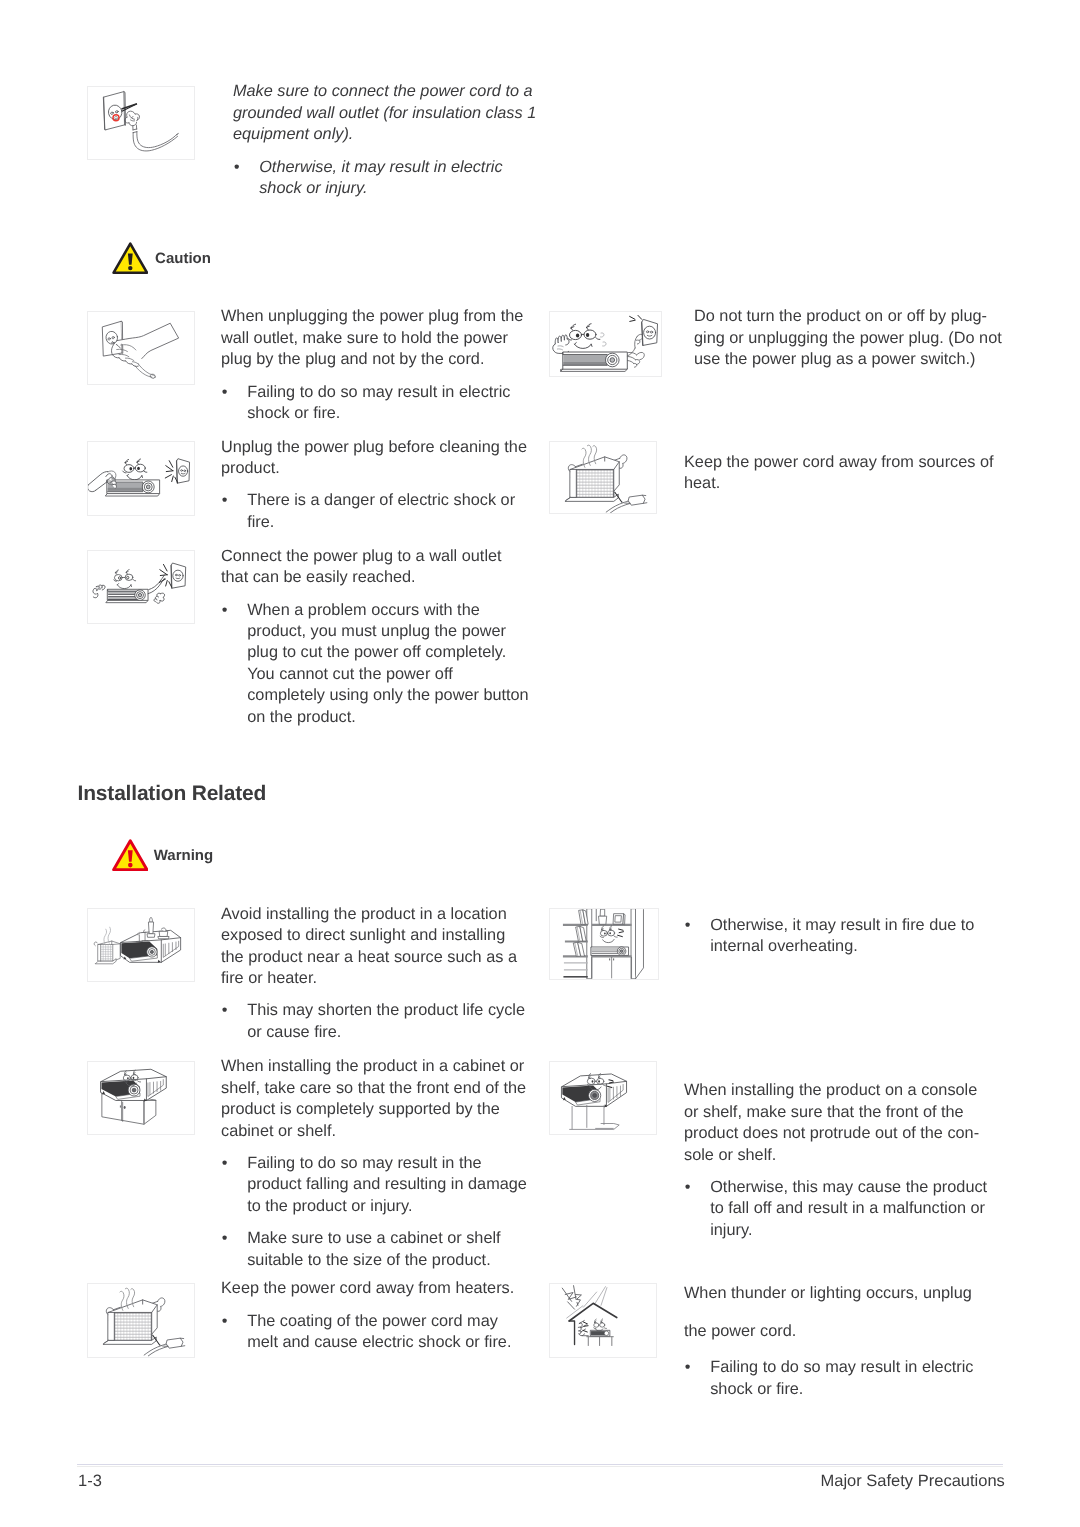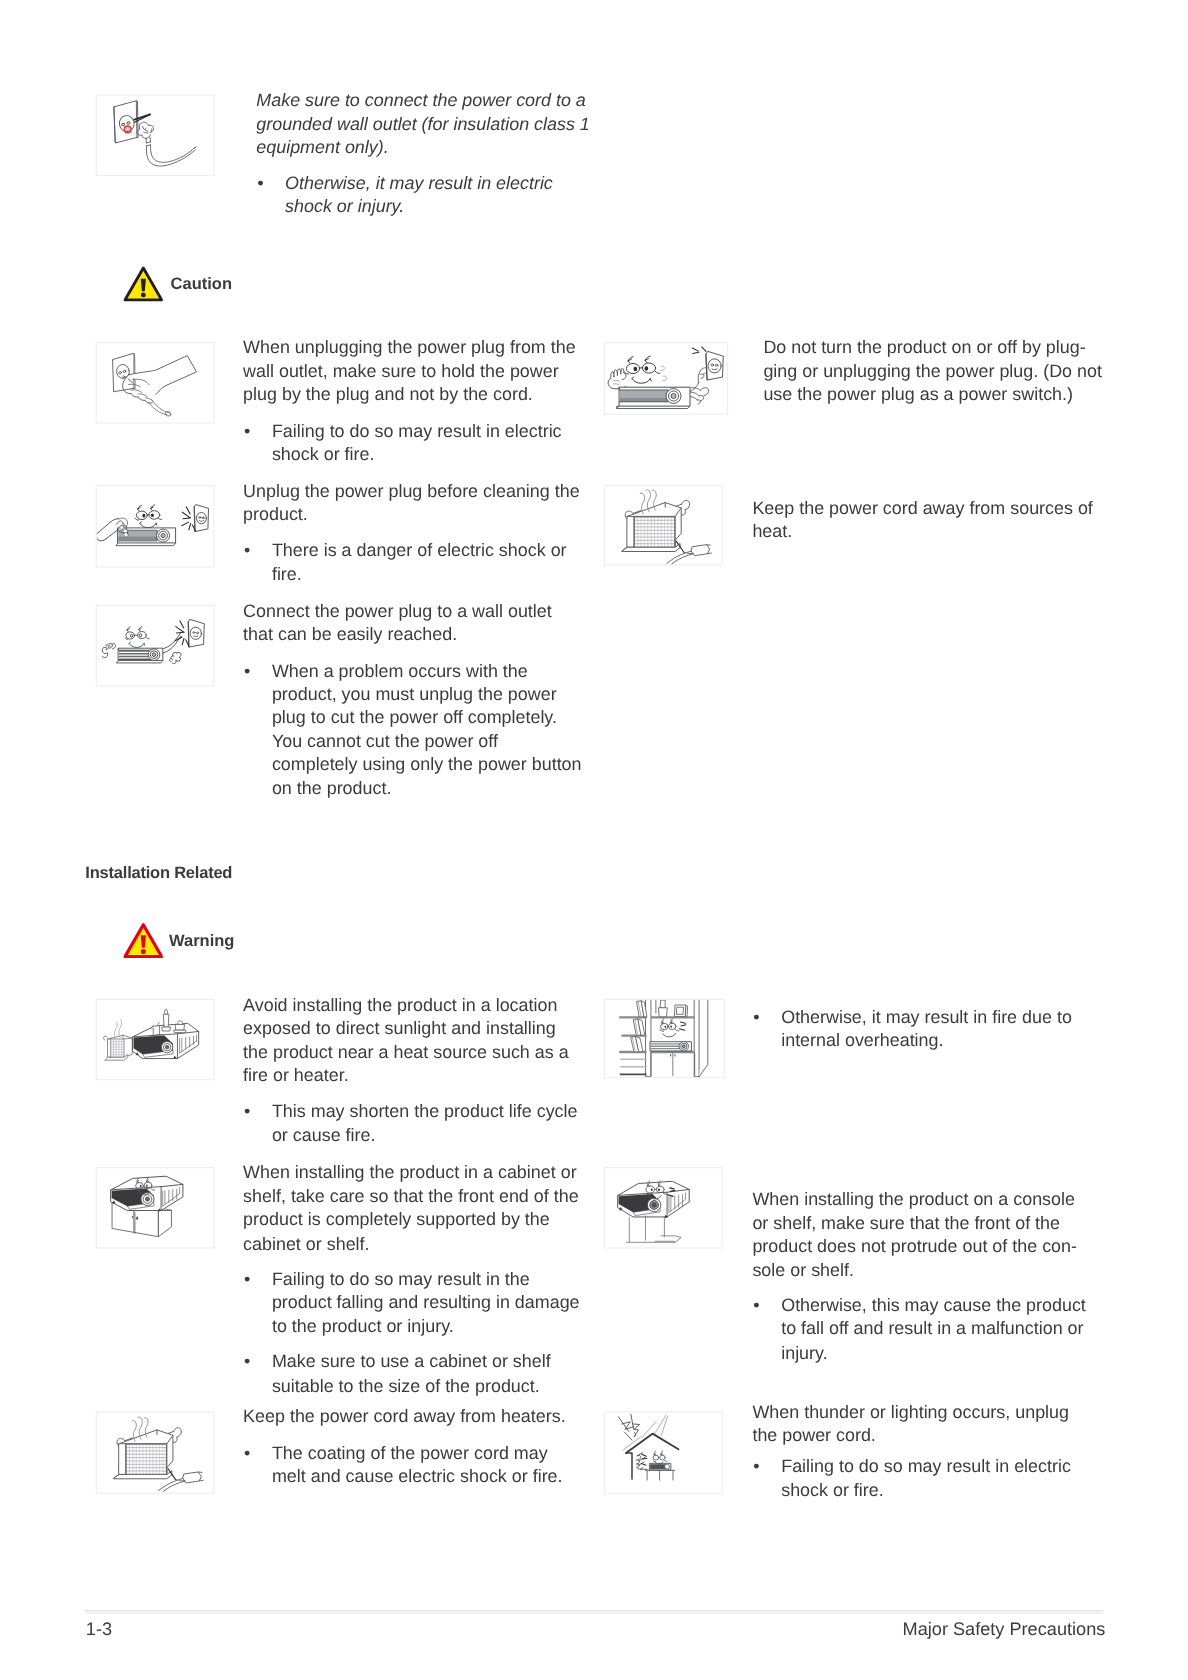--- a/index.html
+++ b/index.html
@@ -7,21 +7,21 @@
   body{width:1080px;height:1527px;font-family:"Liberation Sans",sans-serif;color:#3b3b3d;position:relative;overflow:hidden;-webkit-font-smoothing:antialiased;text-rendering:geometricPrecision;}
   .page{position:absolute;left:0;top:0;width:1080px;height:1527px;}
   .row{position:absolute;}
   .thumb{box-sizing:border-box;border:1px solid #ededee;background:#fff;overflow:hidden;display:flex;align-items:center;justify-content:center;}
   .thumb svg{display:block;}
   .tblock{position:absolute;}
   .para{margin:0;font-size:16.3px;line-height:21.40px;}
   .bul{position:relative;font-size:16.3px;line-height:21.40px;margin-top:11px;}
   .bul .dot{position:absolute;left:0.8px;top:0;}
   .bul .bt{display:block;margin-left:26.2px;width:283px;}
-  h2.sec{position:absolute;margin:0;font-size:15px;font-weight:bold;letter-spacing:-0.2px;line-height:22px;}
+  h2.sec{position:absolute;margin:0;font-size:21px;font-weight:bold;letter-spacing:-0.2px;line-height:22px;}
   .alert{position:absolute;}
   .alert .tri{display:block;}
   .alert .lbl{position:absolute;font-size:15px;font-weight:bold;letter-spacing:0;white-space:nowrap;}
   .footer-rule{position:absolute;left:76.7px;top:1464.3px;width:926.5px;height:1.2px;background:#d9d9e8;}
   .footer-rule2{position:absolute;left:76.7px;top:1465.5px;width:926.5px;height:1.2px;background:#ebebeb;}
   .fl{position:absolute;left:78.0px;top:1472.2px;font-size:16.5px;}
   .fr{position:absolute;left:820.5px;top:1472.2px;font-size:16.5px;}
 </style>
 </head>
 <body>
@@ -751,21 +751,21 @@
  <path d="M29.3 51.0c.6 1.3 1.9 2.0 3.3 1.9 1.1-.1 2.0-.8 2.4-1.8"></path>
  <path d="M32.8 53.0 L39.0 53.0"></path>
 </g>
 <g stroke="#2c2c2e" stroke-width="1.0" fill="none" stroke-linecap="round">
  <path d="M34.0 39.0l4.2 2.0M34.6 43.4l4.2-.6M33.6 47.6l4.4 1.6"></path>
 </g>
 </svg>
       </div>
 </div>
 <div class="tblock" style="left:684.00px;top:1274.40px;width:310.50px;">
-  <p class="para" style="line-height:21px">When thunder or lighting occurs, unplug the power cord.</p>
+  <p class="para" style="line-height:38px">When thunder or lighting occurs, unplug the power cord.</p>
   <div class="bul" style="margin-top:7.10px">
         <span class="dot">•</span>
         <span class="bt">Failing to do so may result in electric shock or fire.</span>
       </div>
 </div>
 <h2 class="sec" style="left:77.6px;top:783.2px;">Installation Related</h2>
 <div class="alert" style="left:111.6px;top:241.6px;">
  <svg class="tri" viewBox="0 0 36.6 32.4" width="36.6" height="32.4">
   <path d="M18.3 1.7 L35.0 30.7 L1.6 30.7 Z" fill="#ffe800" stroke="#231f20" stroke-width="2.6" stroke-linejoin="round"></path>
   <path d="M15.9 11.5 L20.7 11.5 L19.6 22.7 L17.0 22.7 Z" fill="#231f20"></path>

